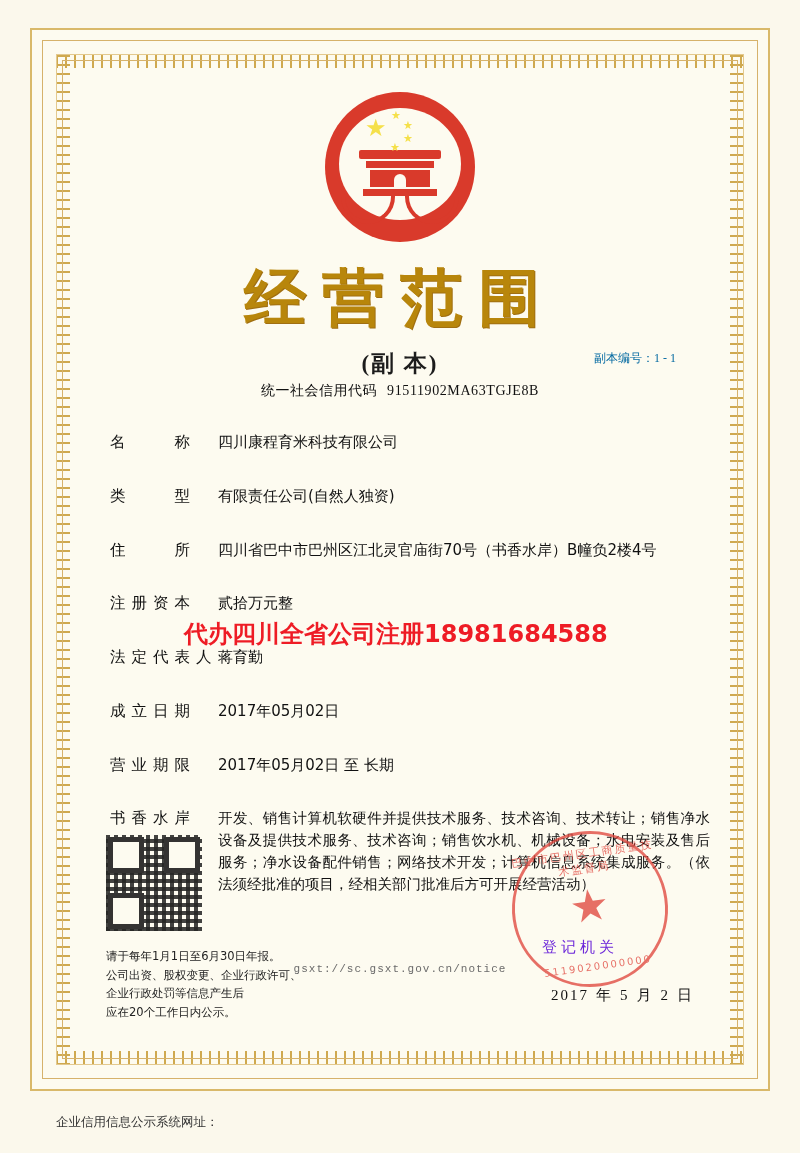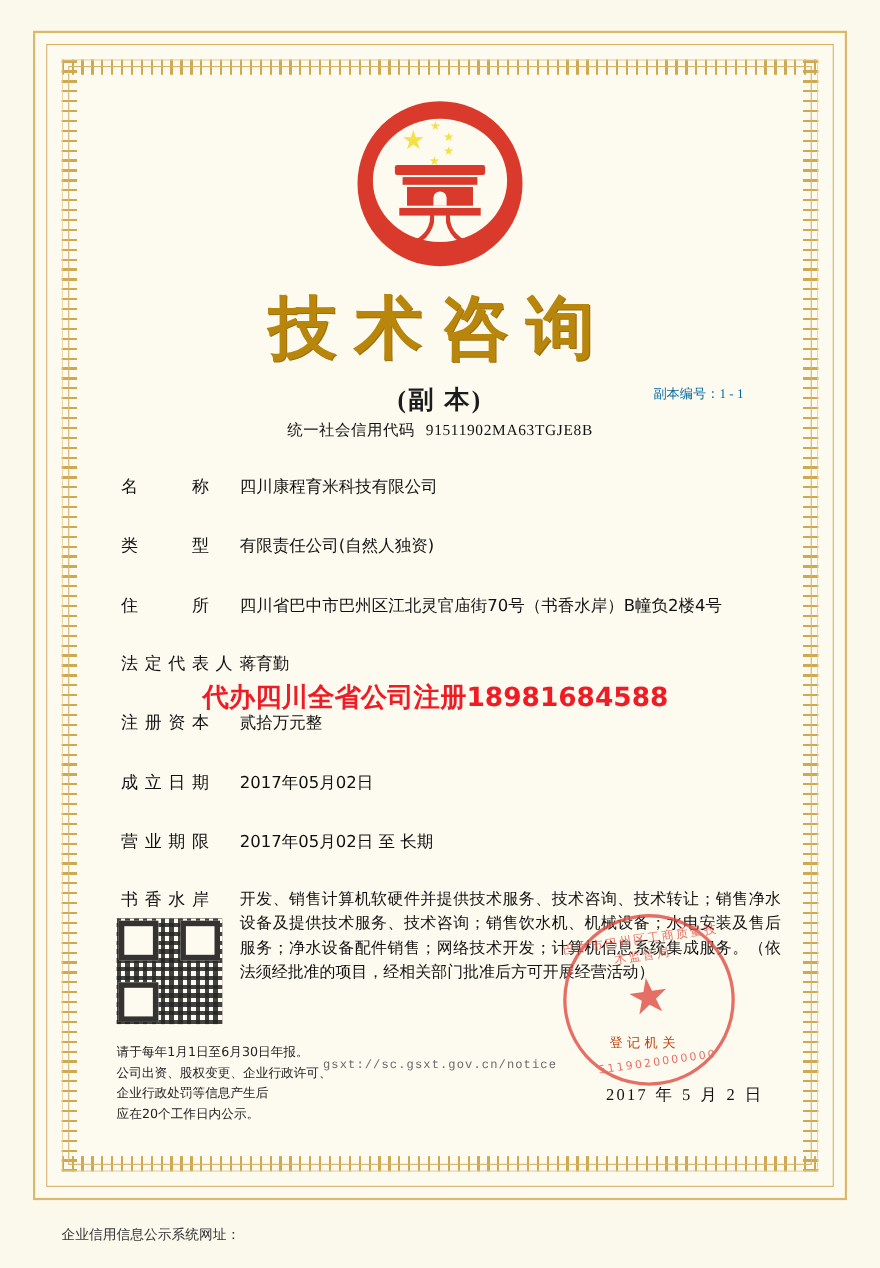--- a/index.html
+++ b/index.html
@@ -273,23 +273,23 @@
     width: 220px;
     font-size: 11.5px;
     line-height: 1.6;
     color: #222;
     font-family: "DejaVu Sans", sans-serif;
   }
   .registrar {
     position: absolute;
     right: 110px;
     bottom: 92px;
-    font-size: 12px;
+    font-size: 15px;
     letter-spacing: 4px;
-    color: #c2410c;
+    color: #6d28d9;
     font-family: "DejaVu Sans", sans-serif;
   }
   .date-line {
     position: absolute;
     right: 34px;
     bottom: 44px;
     font-size: 15px;
     color: #111;
     font-family: "DejaVu Sans", sans-serif;
     letter-spacing: 2px;
@@ -381,21 +381,21 @@
         <span class="star s2">★</span>
         <span class="star s3">★</span>
         <span class="star s4">★</span>
       </div>
       <div class="ears">
         <div class="ear l"></div>
         <div class="ear r"></div>
       </div>
     </div>
 
-    <div class="title">技术咨询</div>
+    <div class="title">经营范围</div>
 
     <div class="subtitle-row">
       <span class="subtitle">(副 本)</span>
       <span class="copy-no"><span>副本编号：</span><span>1 - 1</span></span>
     </div>
 
     <div class="credit-code">
       <span>统一社会信用代码</span><span class="code">91511902MA63TGJE8B</span>
     </div>
 
@@ -406,26 +406,26 @@
       </div>
       <div class="field">
         <div class="f-label">类　　型</div>
         <div class="f-value">有限责任公司(自然人独资)</div>
       </div>
       <div class="field">
         <div class="f-label">住　　所</div>
         <div class="f-value">四川省巴中市巴州区江北灵官庙街70号（书香水岸）B幢负2楼4号</div>
       </div>
       <div class="field">
+        <div class="f-label">注册资本</div>
+        <div class="f-value">贰拾万元整</div>
+      </div>
+      <div class="field">
         <div class="f-label">法定代表人</div>
         <div class="f-value">蒋育勤</div>
-      </div>
-      <div class="field">
-        <div class="f-label">注册资本</div>
-        <div class="f-value">贰拾万元整</div>
       </div>
       <div class="field">
         <div class="f-label">成立日期</div>
         <div class="f-value">2017年05月02日</div>
       </div>
       <div class="field">
         <div class="f-label">营业期限</div>
         <div class="f-value">2017年05月02日  至  长期</div>
       </div>
       <div class="field scope">

